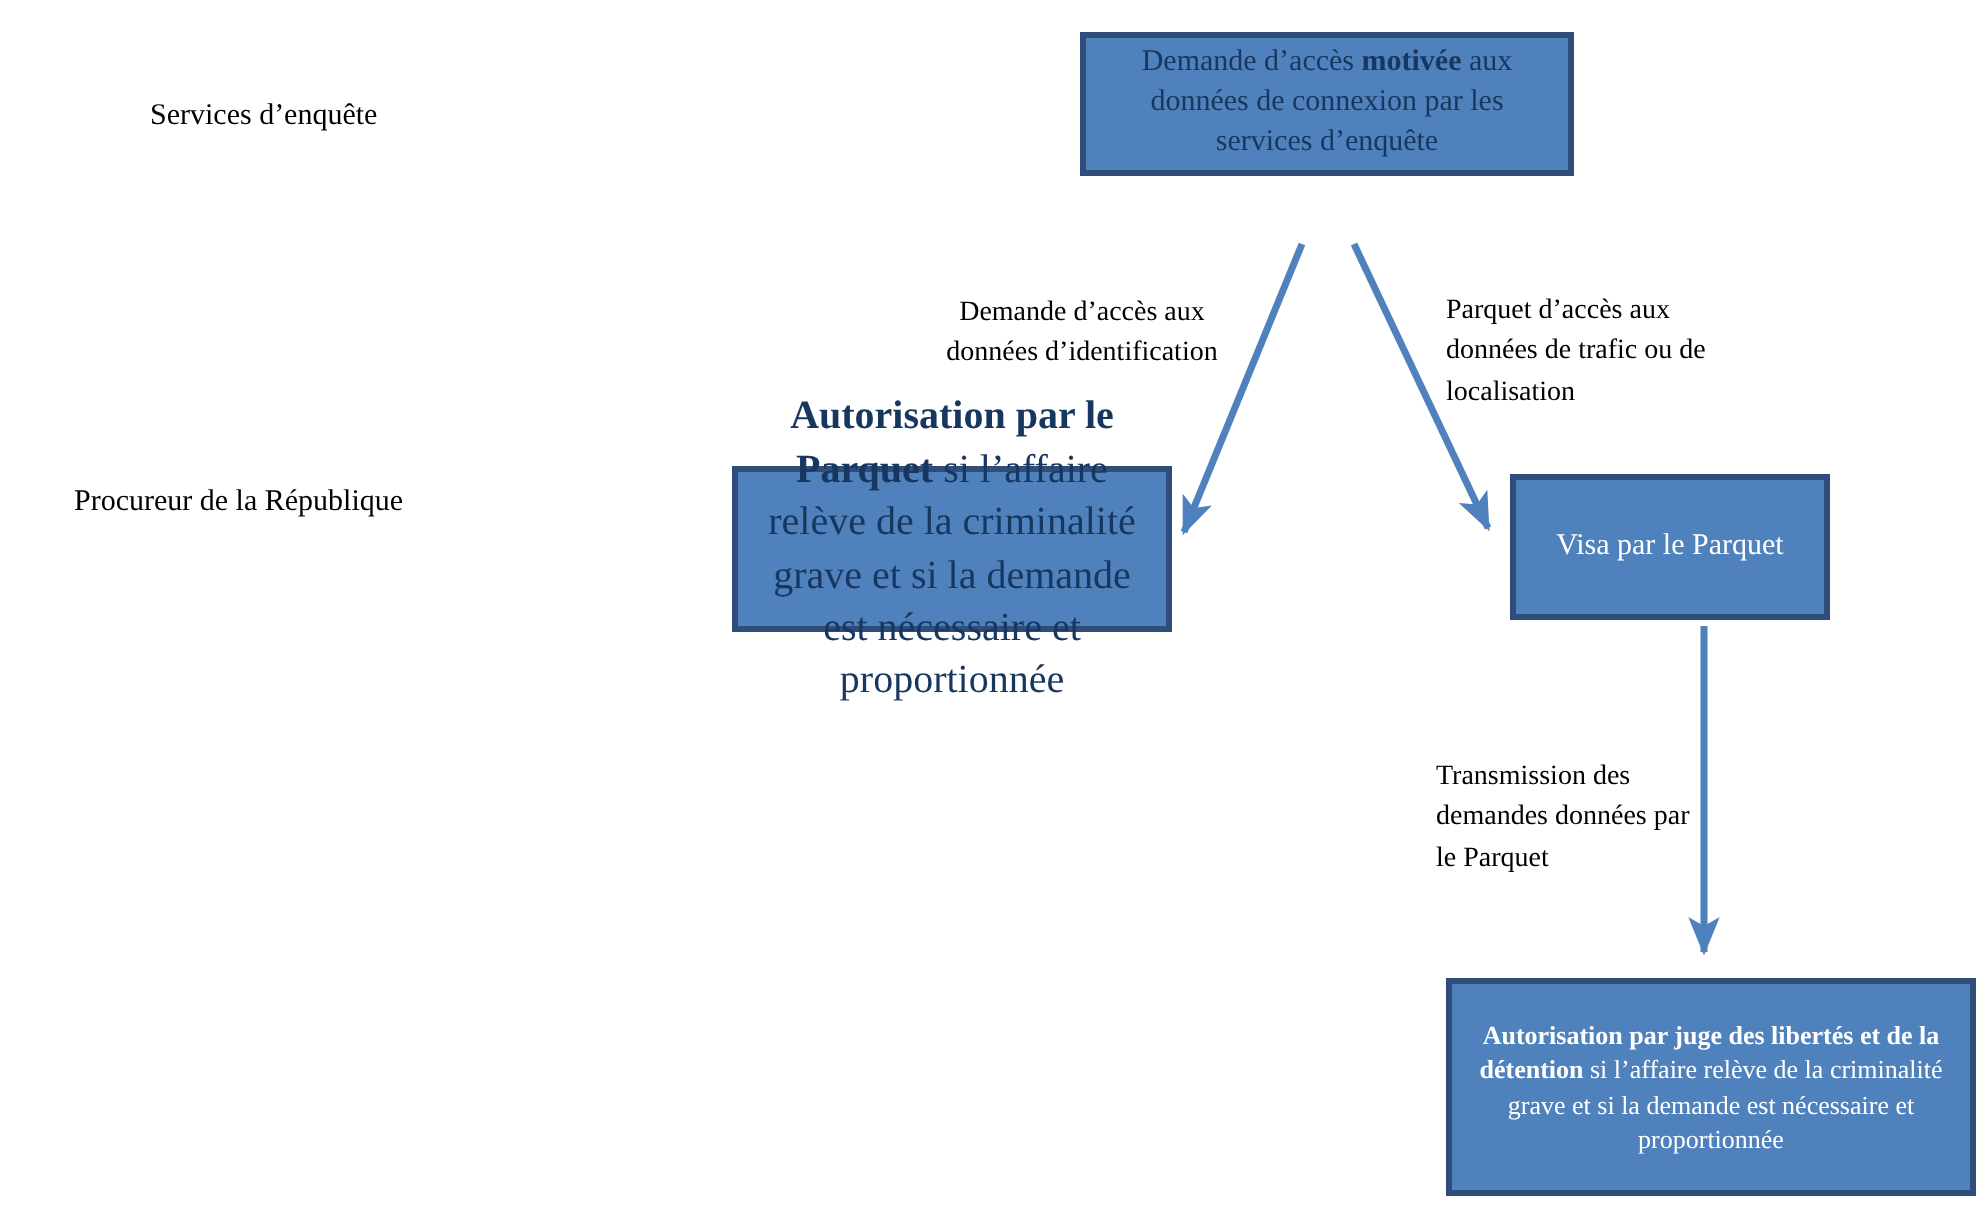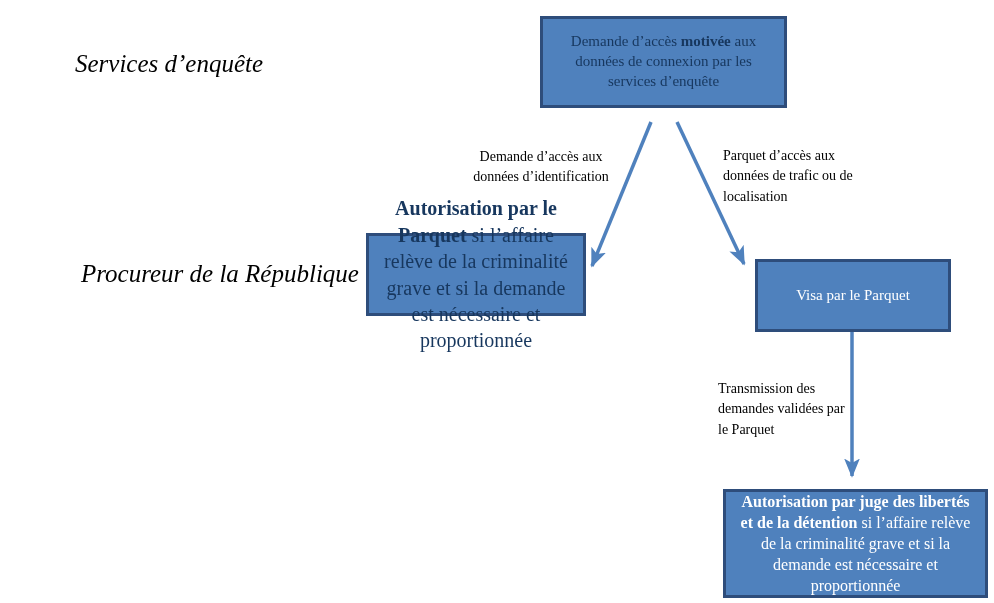--- a/index.html
+++ b/index.html
@@ -14,24 +14,23 @@
   html,body{margin:0;padding:0;background:#ffffff;}
   #canvas{
     position:relative;
     width:994px;height:603px;
     background:#ffffff;
     font-family:"Liberation Serif","DejaVu Serif",serif;
     overflow:hidden;
   }
   .row-label{
     position:absolute;
-    font-size:25px;
+    font-size:15px;
     color:var(--label-text);
     white-space:nowrap;
-    font-style:italic;
   }
   .node{
     position:absolute;
     background:var(--box-fill);
     border:3px solid var(--box-border);
     display:flex;
     align-items:center;
     justify-content:center;
     text-align:center;
     font-size:15px;
@@ -63,35 +62,35 @@
       <marker id="arrowhead" markerWidth="5.5" markerHeight="4.5" refX="5" refY="2.25" orient="auto">
         <path d="M0,0 L5.5,2.25 L0,4.5 L1.3,2.25 Z" fill="#4f81bd"></path>
       </marker>
     </defs>
     <line x1="651" y1="122" x2="592" y2="266" stroke="#4f81bd" stroke-width="3.5" marker-end="url(#arrowhead)"></line>
     <line x1="677" y1="122" x2="744" y2="264" stroke="#4f81bd" stroke-width="3.5" marker-end="url(#arrowhead)"></line>
     <line x1="852" y1="313" x2="852" y2="476" stroke="#4f81bd" stroke-width="3.5" marker-end="url(#arrowhead)"></line>
   </svg>
 
   <div class="row-label" style="left:75px;top:50px;">Services d’enquête</div>
-  <div class="row-label" style="left:37px;top:260px;margin-left:44px;">Procureur de la République</div>
+  <div class="row-label" style="left:37px;top:243px;">Procureur de la République</div>
 
-  <div class="node dark" style="left:540px;top:16px;width:247px;height:92px;">
+  <div class="node dark" style="left:540px;top:16px;width:247px;height:72px;">
     <div><span>Demande d’accès </span><b>motivée</b><span> aux données de connexion par les services d’enquête</span></div>
   </div>
 
   <div class="node dark" style="left:320px;top:233px;width:220px;height:83px;font-size:20px;margin-left:46px;">
     <div><b>Autorisation par le Parquet</b><span> si l’affaire relève de la criminalité grave et si la demande est nécessaire et proportionnée</span></div>
   </div>
 
-  <div class="node light" style="left:755px;top:237px;width:196px;height:73px;margin-top:22px;">
+  <div class="node light" style="left:755px;top:237px;width:160px;height:73px;">
     <div>Visa par le Parquet</div>
   </div>
 
-  <div class="node light" style="left:723px;top:489px;width:265px;height:109px;font-size:16px;">
+  <div class="node light" style="left:723px;top:489px;width:265px;height:109px;font-size:13px;">
     <div><b>Autorisation par juge des libertés et de la détention</b><span> si l’affaire relève de la criminalité grave et si la demande est nécessaire et proportionnée</span></div>
   </div>
 
   <div class="edge-label" style="left:459px;top:147px;width:164px;text-align:center;">Demande d’accès aux données d’identification</div>
   <div class="edge-label" style="left:723px;top:146px;width:158px;">Parquet d’accès aux données de trafic ou de localisation</div>
-  <div class="edge-label" style="left:718px;top:379px;width:132px;">Transmission des demandes validées par le Parquet</div>
+  <div class="edge-label" style="left:718px;top:379px;width:132px;">Transmission des demandes données par le Parquet</div>
 
 </div>
 
 </body></html>

